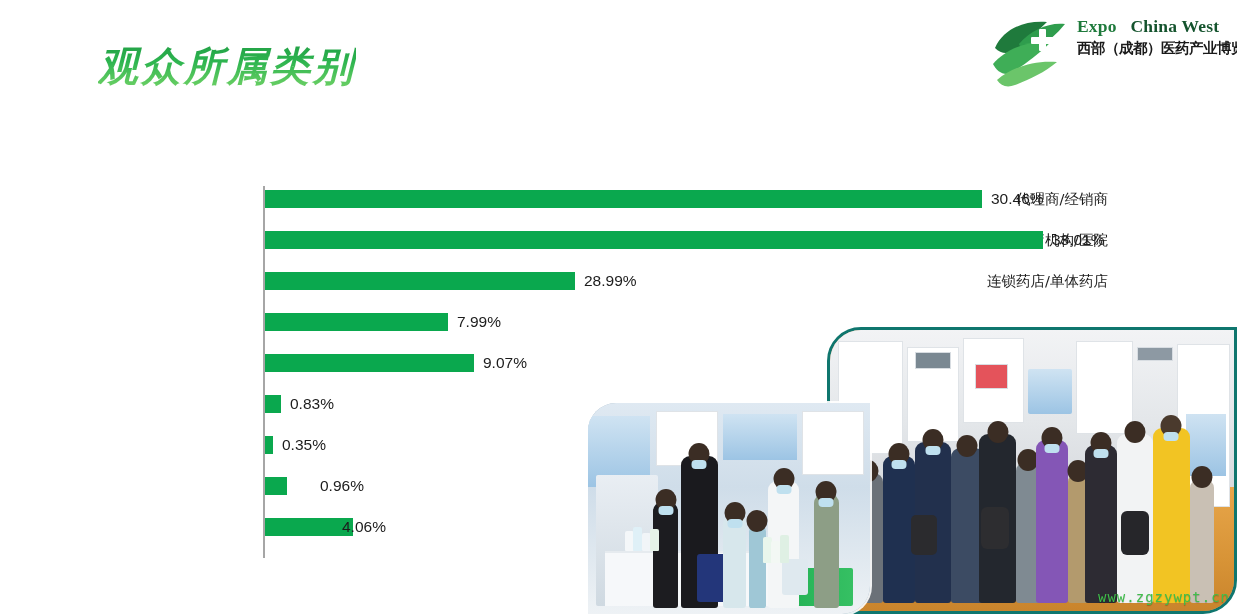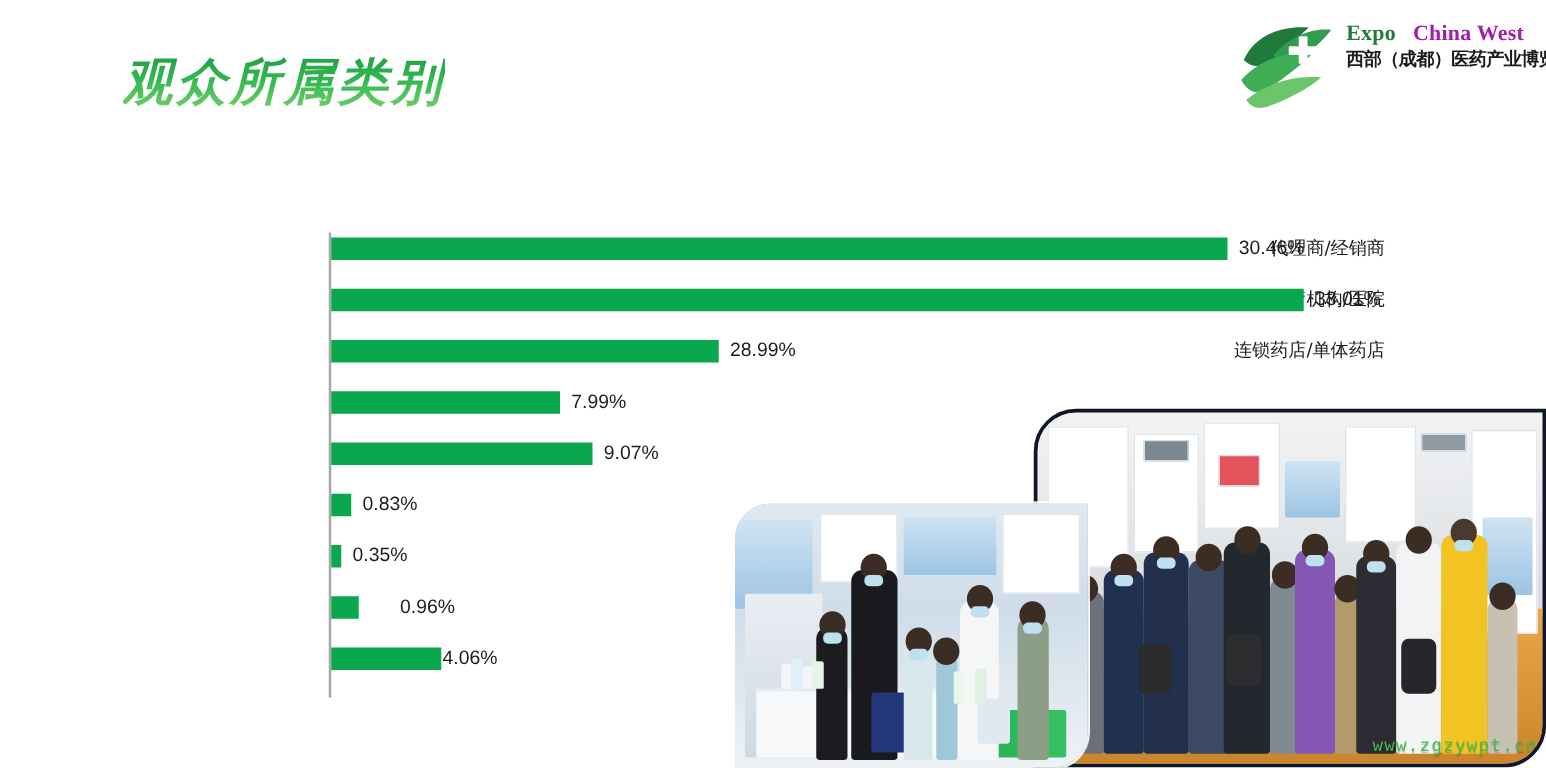--- a/index.html
+++ b/index.html
@@ -40,21 +40,21 @@
 
   
   .logo { position:absolute; right:2px; top:12px; width:246px; height:82px; }
   .logo-mark { position:absolute; left:0; top:2px; width:84px; height:76px; }
   .logo-text { position:absolute; left:88px; top:4px; width:158px; }
   .logo-en1, .logo-en2 {
     font-family:"Liberation Serif", serif;
     font-weight:bold; color:#1f7a3c; font-size:17.5px;
     letter-spacing:0.2px; line-height:21px; white-space:nowrap;
   }
-  .logo-en2 .lw { color:#a21caf; }
+  .logo-en2 .lw { color:#14532d; }
   .logo-cn {
     font-family:"DejaVu Sans", sans-serif;
     color:#1a1a1a; font-size:14.5px; font-weight:bold;
     letter-spacing:-0.5px; line-height:20px; margin-top:1px; white-space:nowrap;
   }
 
   
   .chart { position:absolute; left:0; top:178px; width:1120px; height:392px; }
   .axis-line {
     position:absolute; left:263px; top:8px; width:1.5px; height:372px;
@@ -73,21 +73,21 @@
   }
   .row-value {
     position:absolute; top:50%; transform:translateY(-50%);
     font-family:"Liberation Sans", sans-serif;
     font-size:15.5px; color:#1c1c1c; white-space:nowrap; line-height:18px;
   }
 
   
   .photo-big {
     position:absolute; left:827px; top:327px; width:410px; height:287px;
-    border:3px solid #0f172a;
+    border:3px solid #0f766e;
     border-top-left-radius:34px; border-bottom-right-radius:34px;
     border-top-right-radius:0; border-bottom-left-radius:0;
     overflow:hidden; background:#c9a277;
   }
   .photo-small {
     position:absolute; left:588px; top:403px; width:282px; height:211px;
     border-top-left-radius:28px; border-bottom-right-radius:28px;
     overflow:hidden; background:#9fb4c4;
     box-shadow:0 0 0 2px rgba(255,255,255,0.9);
   }
@@ -193,21 +193,21 @@
           <div class="row-value" style="left: 282px; text-align: center;">0.35%</div>
         </div>
         <div class="row" style="top: 299px; width: 1120px;">
           <div class="row-label">政府采购中心/政府卫生管理部门</div>
           <div class="row-bar" style="width: 22px; background: rgb(10, 168, 78);"></div>
           <div class="row-value" style="left: 296px; margin-left: 24px;">0.96%</div>
         </div>
         <div class="row" style="top: 340px; width: 1120px;">
           <div class="row-label">其他</div>
           <div class="row-bar" style="width: 88px; background: rgb(10, 168, 78);"></div>
-          <div class="row-value" style="left: 354px;">4.06%</div>
+          <div class="row-value" style="left: 342px;">4.06%</div>
         </div>
       </div>
   </div>
 
   <div class="photo-big">
     <div class="ph">
       <div class="big-back"></div>
       <div class="big-floor"></div>
 
       <div class="booth" style="left:2%;top:4%;width:16%;height:40%;"></div>

